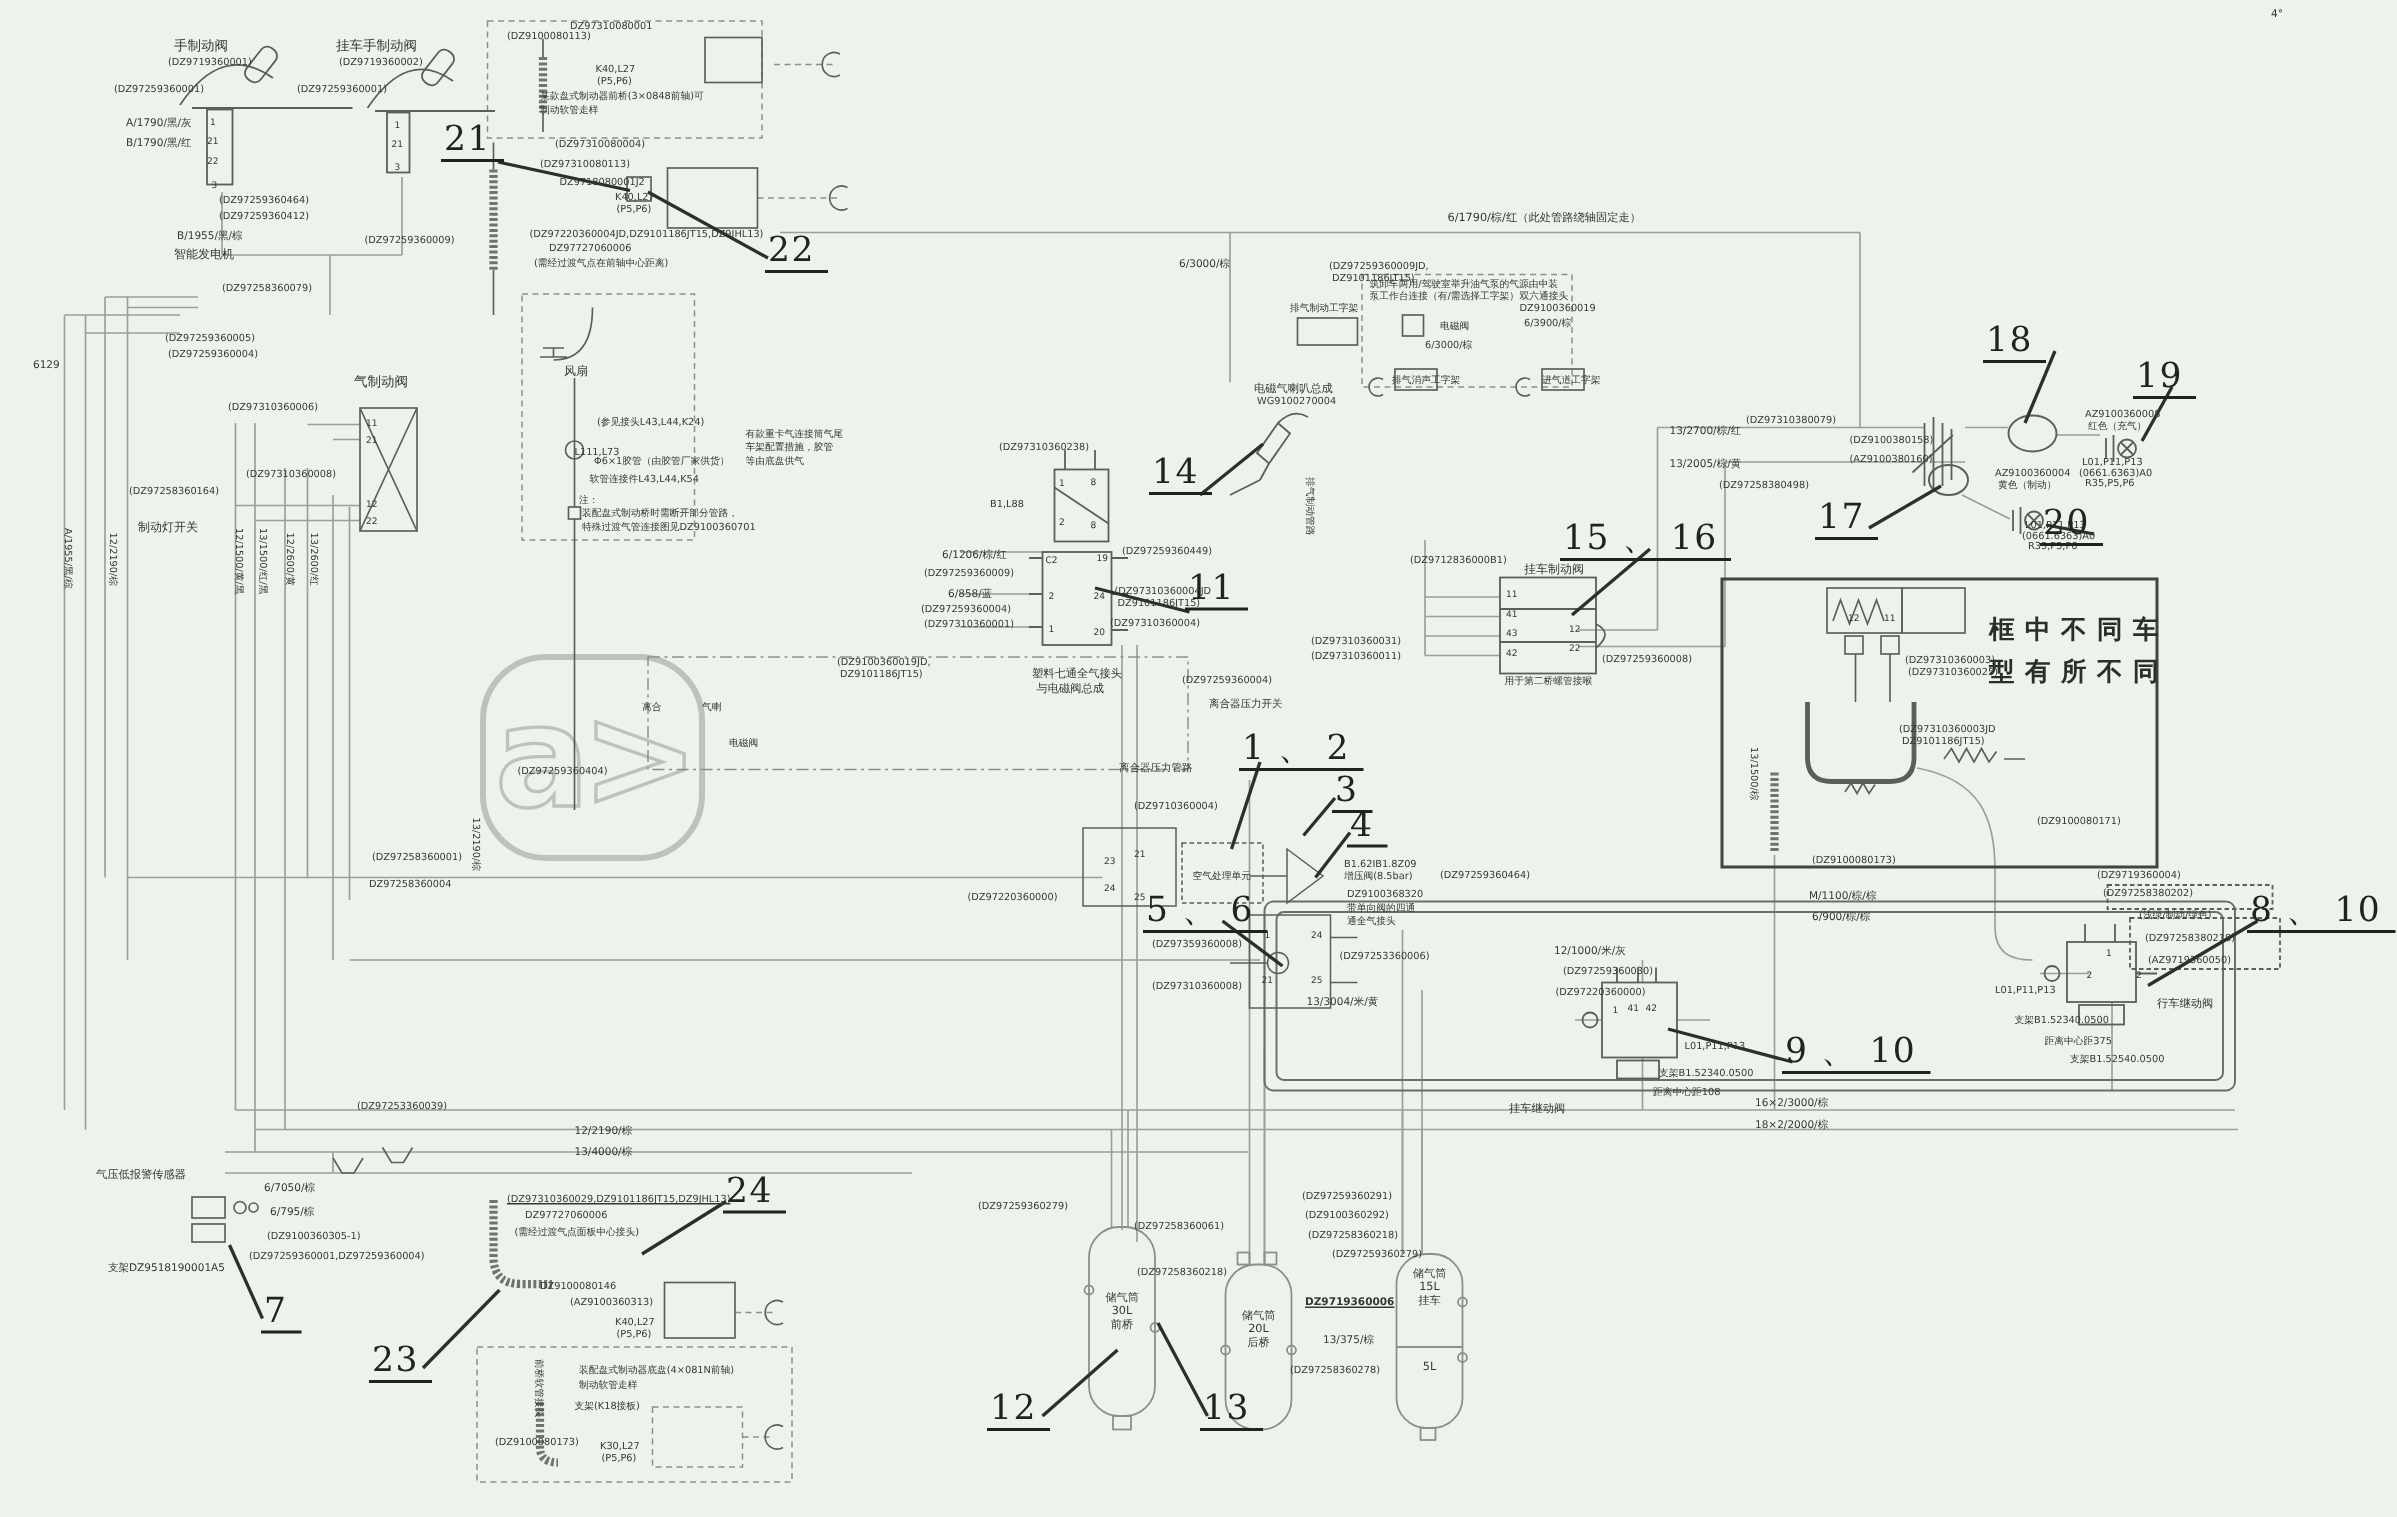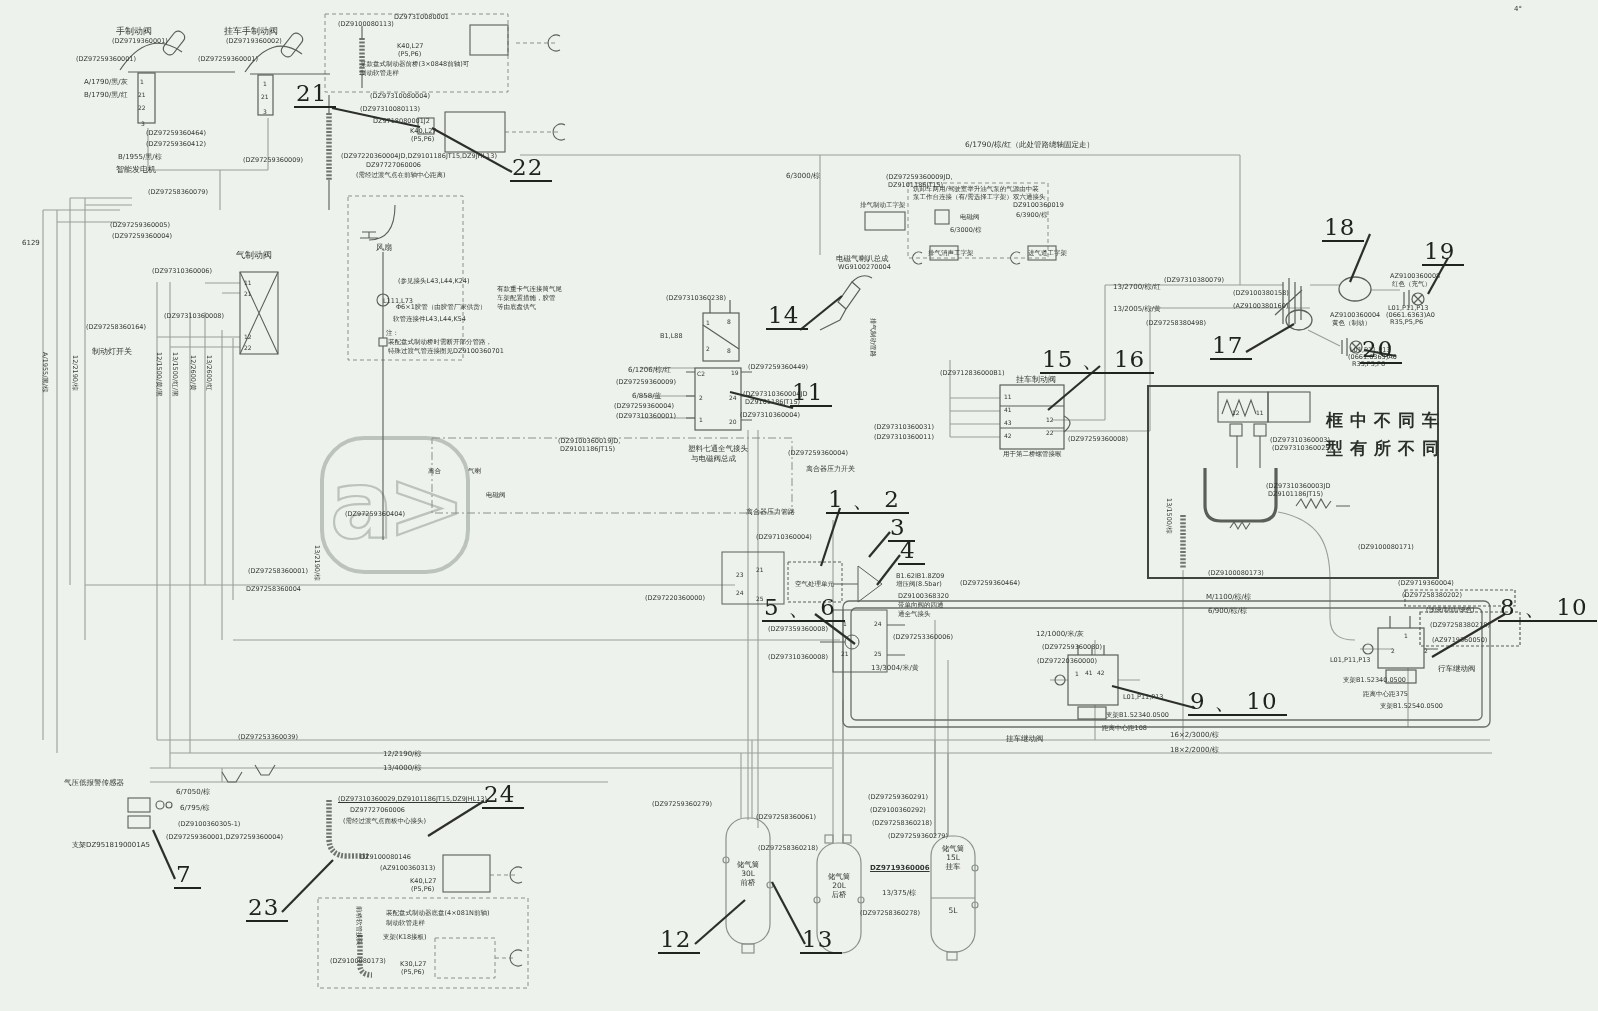--- a/index.html
+++ b/index.html
@@ -302,31 +302,31 @@
       <div class="lbl" style="left: 398px; top: 278px; font-size: 6.5px;">(参见接头L43,L44,K24)</div>
       <div class="lbl" style="left: 383px; top: 298px; font-size: 6.5px;">L111,L73</div>
       <div class="lbl" style="left: 393px; top: 316px; font-size: 6.5px;">软管连接件L43,L44,K54</div>
       <div class="lbl" style="left: 386px; top: 330px; font-size: 6.5px;">注：</div>
       <div class="lbl" style="left: 388px; top: 339px; font-size: 6.5px;">装配盘式制动桥时需断开部分管路，</div>
       <div class="lbl" style="left: 388px; top: 348px; font-size: 6.5px;">特殊过渡气管连接图见DZ9100360701</div>
       <div class="lbl" style="left: 497px; top: 286px; font-size: 6.5px;">有款重卡气连接筒气尾</div>
       <div class="lbl" style="left: 497px; top: 295px; font-size: 6.5px;">车架配置措施，胶管</div>
       <div class="lbl" style="left: 497px; top: 304px; font-size: 6.5px;">等由底盘供气</div>
       <div class="lbl" style="left: 338px; top: 21px; font-size: 6.5px;">(DZ9100080113)</div>
-      <div class="lbl" style="left: 394px; top: 14px; font-size: 6.5px;">DZ97310080001</div>
+      <div class="lbl" style="left: 380px; top: 14px; font-size: 6.5px;">DZ97310080001</div>
       <div class="lbl" style="left: 397px; top: 43px; font-size: 6.5px;">K40,L27</div>
       <div class="lbl" style="left: 398px; top: 51px; font-size: 6.5px;">(P5,P6)</div>
       <div class="lbl" style="left: 360px; top: 61px; font-size: 6.5px;">某款盘式制动器前桥(3×0848前轴)可</div>
       <div class="lbl" style="left: 360px; top: 70px; font-size: 6.5px;">制动软管走样</div>
       <div class="lbl" style="left: 370px; top: 93px; font-size: 6.5px;">(DZ97310080004)</div>
       <div class="lbl" style="left: 360px; top: 106px; font-size: 6.5px;">(DZ97310080113)</div>
       <div class="lbl" style="left: 373px; top: 118px; font-size: 6.5px;">DZ9718080001J2</div>
       <div class="lbl" style="left: 410px; top: 128px; font-size: 6.5px;">K40,L27</div>
       <div class="lbl" style="left: 411px; top: 136px; font-size: 6.5px;">(P5,P6)</div>
-      <div class="lbl" style="left: 341px; top: 153px; font-size: 6.5px;">(DZ97220360004JD,DZ9101186JT15,DZ9JHL13)</div>
+      <div class="lbl" style="left: 353px; top: 153px; font-size: 6.5px;">(DZ97220360004JD,DZ9101186JT15,DZ9JHL13)</div>
       <div class="lbl" style="left: 366px; top: 162px; font-size: 6.5px;">DZ97727060006</div>
       <div class="lbl" style="left: 356px; top: 172px; font-size: 6.5px;">(需经过渡气点在前轴中心距离)</div>
       <div class="lbl" style="left: 965px; top: 140px; font-size: 7.5px;">6/1790/棕/红（此处管路绕轴固定走）</div>
       <div class="lbl" style="left: 786px; top: 172px; font-size: 7px;">6/3000/棕</div>
       <div class="lbl" style="left: 886px; top: 174px; font-size: 6.5px;">(DZ97259360009JD,</div>
       <div class="lbl" style="left: 888px; top: 182px; font-size: 6.5px;">DZ9101186JT15)</div>
       <div class="lbl" style="left: 860px; top: 202px; font-size: 6.5px;">排气制动工字架</div>
       <div class="lbl" style="left: 913px; top: 186px; font-size: 6.5px;">筑卸车两用/驾驶室举升油气泵的气源由中装</div>
       <div class="lbl" style="left: 913px; top: 194px; font-size: 6.5px;">泵工作台连接（有/需选择工字架）</div>
       <div class="lbl" style="left: 960px; top: 214px; font-size: 6.5px;">电磁阀</div>

